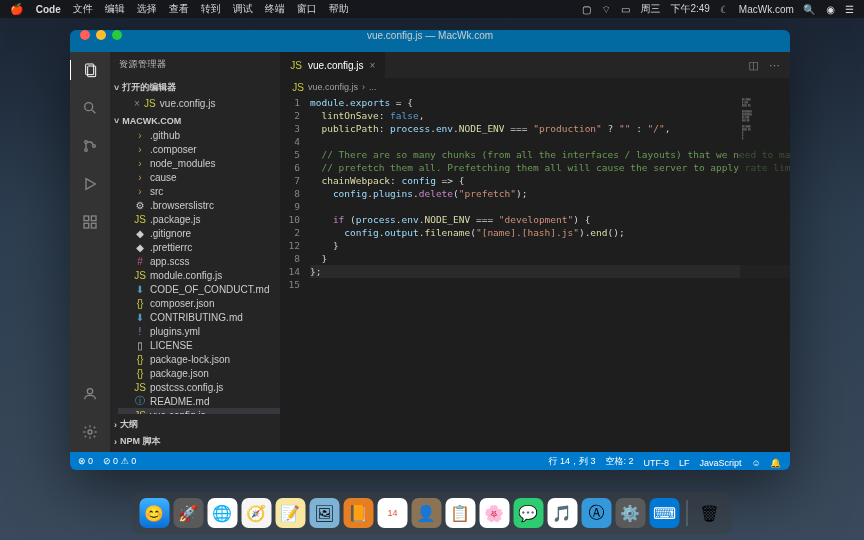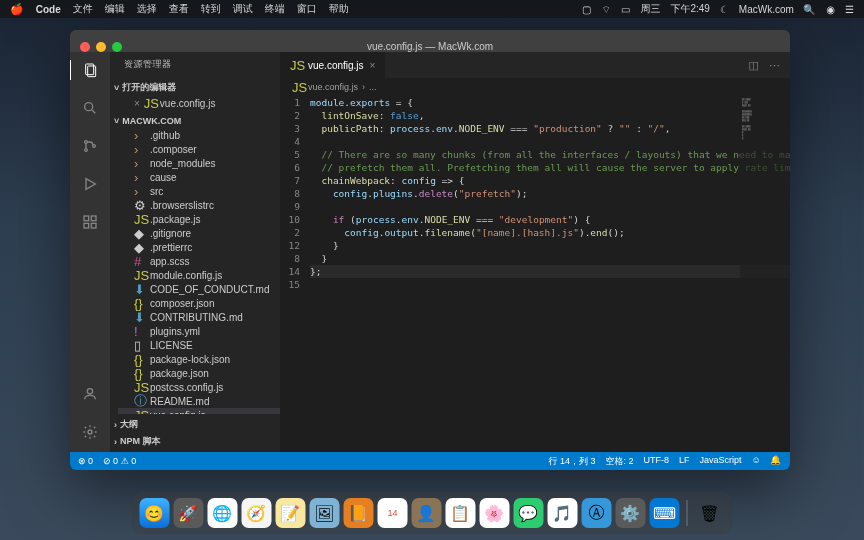--- a/index.html
+++ b/index.html
@@ -6,46 +6,46 @@
 body { width: 864px; height: 540px; font-family: -apple-system, "Helvetica Neue", sans-serif; background: linear-gradient(180deg, #1a2332 0%, #2d3e50 40%, #3a4a5c 100%); overflow: hidden; position: relative; font-size: 11px; }
 
 
 .menubar { height: 18px; background: rgba(20,20,20,0.7); display: flex; align-items: center; padding: 0 10px; color: #ddd; font-size: 10px; justify-content: space-between; }
 .menubar-left { display: flex; gap: 12px; align-items: center; }
 .menubar-right { display: flex; gap: 10px; align-items: center; }
 .apple-logo { font-size: 11px; }
 
 
 .window { position: absolute; left: 70px; top: 30px; width: 720px; height: 440px; background: #1e1e1e; border-radius: 6px; box-shadow: 0 20px 60px rgba(0,0,0,0.5); display: flex; flex-direction: column; overflow: hidden; }
-.titlebar { height: 22px; background: #404040; display: flex; align-items: flex-end; position: relative; }
+.titlebar { height: 22px; background: #0369a1; display: flex; align-items: flex-start; position: relative; }
 .traffic { display: flex; gap: 6px; padding-left: 10px; }
 .dot { width: 10px; height: 10px; border-radius: 50%; }
 .red { background: #ff5f56; }
 .yellow { background: #ffbd2e; }
 .green { background: #27c93f; }
 .title { position: absolute; width: 100%; text-align: center; color: #ccc; font-size: 10px; pointer-events: none; }
 
 .main { flex: 1; display: flex; overflow: hidden; }
 
 
 .activitybar { width: 40px; background: #333333; display: flex; flex-direction: column; align-items: center; padding-top: 8px; gap: 18px; }
 .activitybar .icon { width: 20px; height: 20px; display: flex; align-items: center; justify-content: center; color: #858585; cursor: pointer; }
 .activitybar .icon.active { color: #fff; border-left: 2px solid #fff; margin-left: -2px; padding-left: 2px; width: 100%; }
 .activitybar .bottom { margin-top: auto; margin-bottom: 10px; display: flex; flex-direction: column; gap: 18px; align-items: center; }
 
 
 .sidebar { width: 170px; background: #252526; color: #ccc; display: flex; flex-direction: column; overflow: hidden; font-size: 10px; }
-.sidebar-header { padding: 6px 14px; color: #bbb; font-size: 9px; letter-spacing: 0.5px; }
+.sidebar-header { padding: 6px 2px; color: #bbb; font-size: 9px; letter-spacing: 0.5px; margin-left: 7px; }
 .section { padding: 2px 0; }
 .section-header { padding: 2px 4px; display: flex; align-items: center; gap: 3px; font-weight: bold; cursor: pointer; font-size: 9px; }
 .tree { padding-left: 8px; }
 .tree-item { padding: 1px 8px 1px 16px; display: flex; align-items: center; gap: 4px; cursor: pointer; white-space: nowrap; height: 14px; font-size: 10px; }
 .tree-item.selected { background: #37373d; }
 .tree-item.nested { padding-left: 24px; }
-.file-icon { width: 12px; font-size: 13px; }
+.file-icon { width: 12px; text-align: center; font-size: 10px; }
 .folder-icon { color: #c09553; }
 .js-icon { color: #cbcb41; }
 .json-icon { color: #cbcb41; }
 .md-icon { color: #519aba; }
 .scss-icon { color: #c6538c; }
 .yml-icon { color: #a074c4; }
 .outline-section { margin-top: auto; }
 
 
 .editor { flex: 1; background: #1e1e1e; display: flex; flex-direction: column; overflow: hidden; }
@@ -65,21 +65,21 @@
 .str { color: #ce9178; }
 .bool { color: #569cd6; }
 .cmt { color: #6a9955; }
 .fn { color: #dcdcaa; }
 .minimap { position: absolute; right: 0; top: 0; width: 50px; height: 100%; background: #1e1e1e; opacity: 0.6; }
 .minimap-content { padding: 2px; font-size: 2px; line-height: 3px; color: #888; }
 
 
 .statusbar { height: 18px; background: #007acc; color: #fff; display: flex; align-items: center; font-size: 9px; padding: 0 8px; }
 .statusbar-left { display: flex; gap: 10px; align-items: center; }
-.statusbar-right { margin-left: auto; display: flex; gap: 10px; align-items: flex-start; }
+.statusbar-right { margin-left: auto; display: flex; gap: 10px; align-items: flex-end; }
 .statusbar span { cursor: pointer; }
 
 
 .dock { position: absolute; bottom: 6px; left: 50%; transform: translateX(-50%); height: 42px; background: rgba(60,60,60,0.35); border-radius: 10px; display: flex; align-items: center; padding: 0 8px; gap: 4px; backdrop-filter: blur(10px); }
 .dock-item { width: 30px; height: 30px; border-radius: 7px; display: flex; align-items: center; justify-content: center; font-size: 16px; cursor: pointer; }
 .dock-sep { width: 1px; height: 26px; background: rgba(255,255,255,0.3); margin: 0 3px; }
 
 svg { width: 16px; height: 16px; }
 </style>
 </head>

